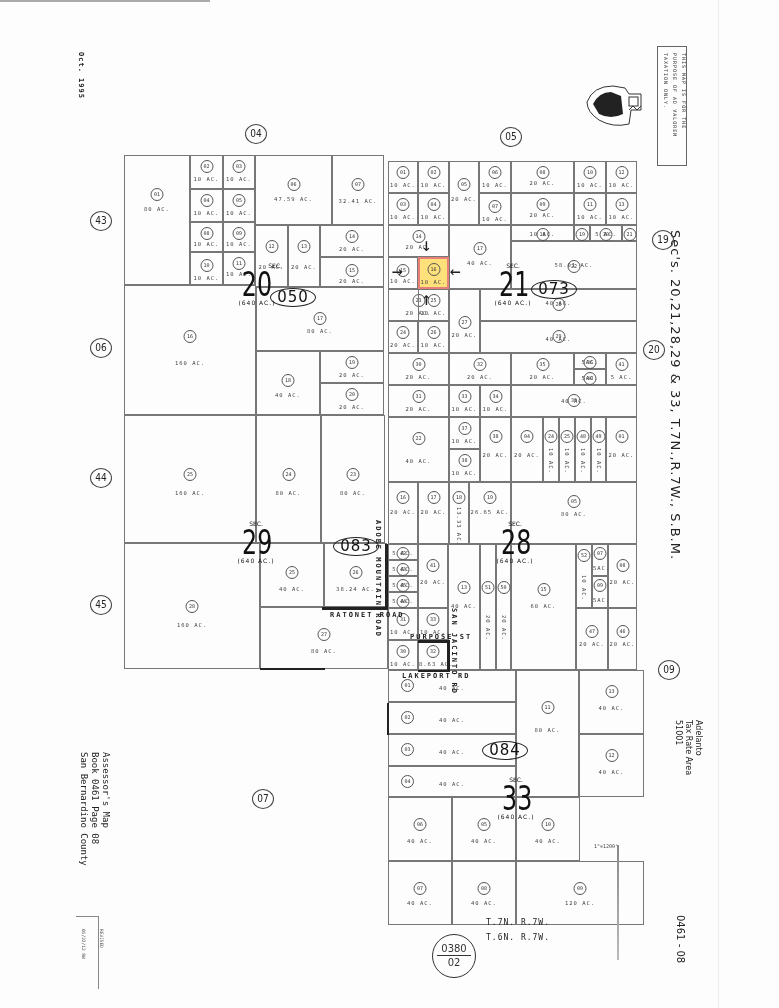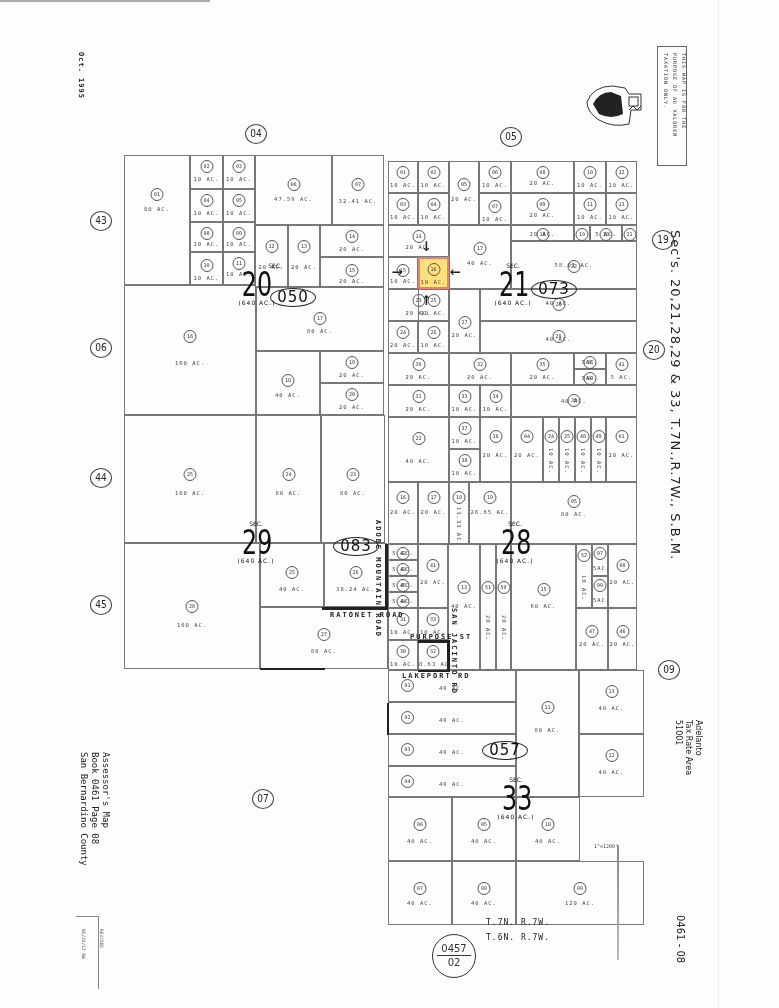--- a/index.html
+++ b/index.html
@@ -560,21 +560,21 @@
 </div>
 <div class="sec" style="left:496px;top:776px;width:40px;">
   <span class="s1">SEC.</span>
   <span class="s2">33</span>
   <span class="s3">(640 AC.)</span>
 </div>
 
 <div class="hex" style="left:270px;top:288px;width:44px;">050</div>
 <div class="hex" style="left:531px;top:280px;width:44px;">073</div>
 <div class="hex" style="left:333px;top:517px;width:44px;margin-top:20px;">083</div>
-<div class="hex" style="left:482px;top:741px;width:44px;">057</div>
+<div class="hex" style="left:482px;top:741px;width:44px;">084</div>
 
 <div class="thick" style="left:385px;top:544px;width:3px;height:66px;"></div>
 <div class="thick" style="left:322px;top:607px;width:66px;height:3px;"></div>
 <div class="thick" style="left:418px;top:640px;width:31px;height:3px;"></div>
 <div class="thick" style="left:447px;top:640px;width:3px;height:32px;"></div>
 <div class="thick" style="left:418px;top:670px;width:31px;height:2px;"></div>
 <div class="thick" style="left:260px;top:668px;width:65px;height:2px;"></div>
 <div class="thick" style="left:387px;top:703px;width:2px;height:32px;"></div>
 
 <div class="roadv" style="left:374px;top:520px;">ADOBE MOUNTAIN ROAD</div>
@@ -585,18 +585,18 @@
 
 <div class="arrow" style="left:421px;top:236px;">↓</div>
 <div class="arrow" style="left:392px;top:262px;">→</div>
 <div class="arrow" style="left:450px;top:262px;">←</div>
 <div class="arrow" style="left:421px;top:290px;">↑</div>
 
 <div class="twp" style="left:486px;top:918px;">T.7N.  R.7W.</div>
 <div class="twp" style="left:486px;top:933px;">T.6N.  R.7W.</div>
 
 <div class="book">
-  <span class="t">0457</span>
+  <span class="t">0380</span>
   <span class="b">02</span>
 </div>
 
 <div class="northline"></div>
 <div class="scale">1"=1200'</div>
 
 </body></html>

